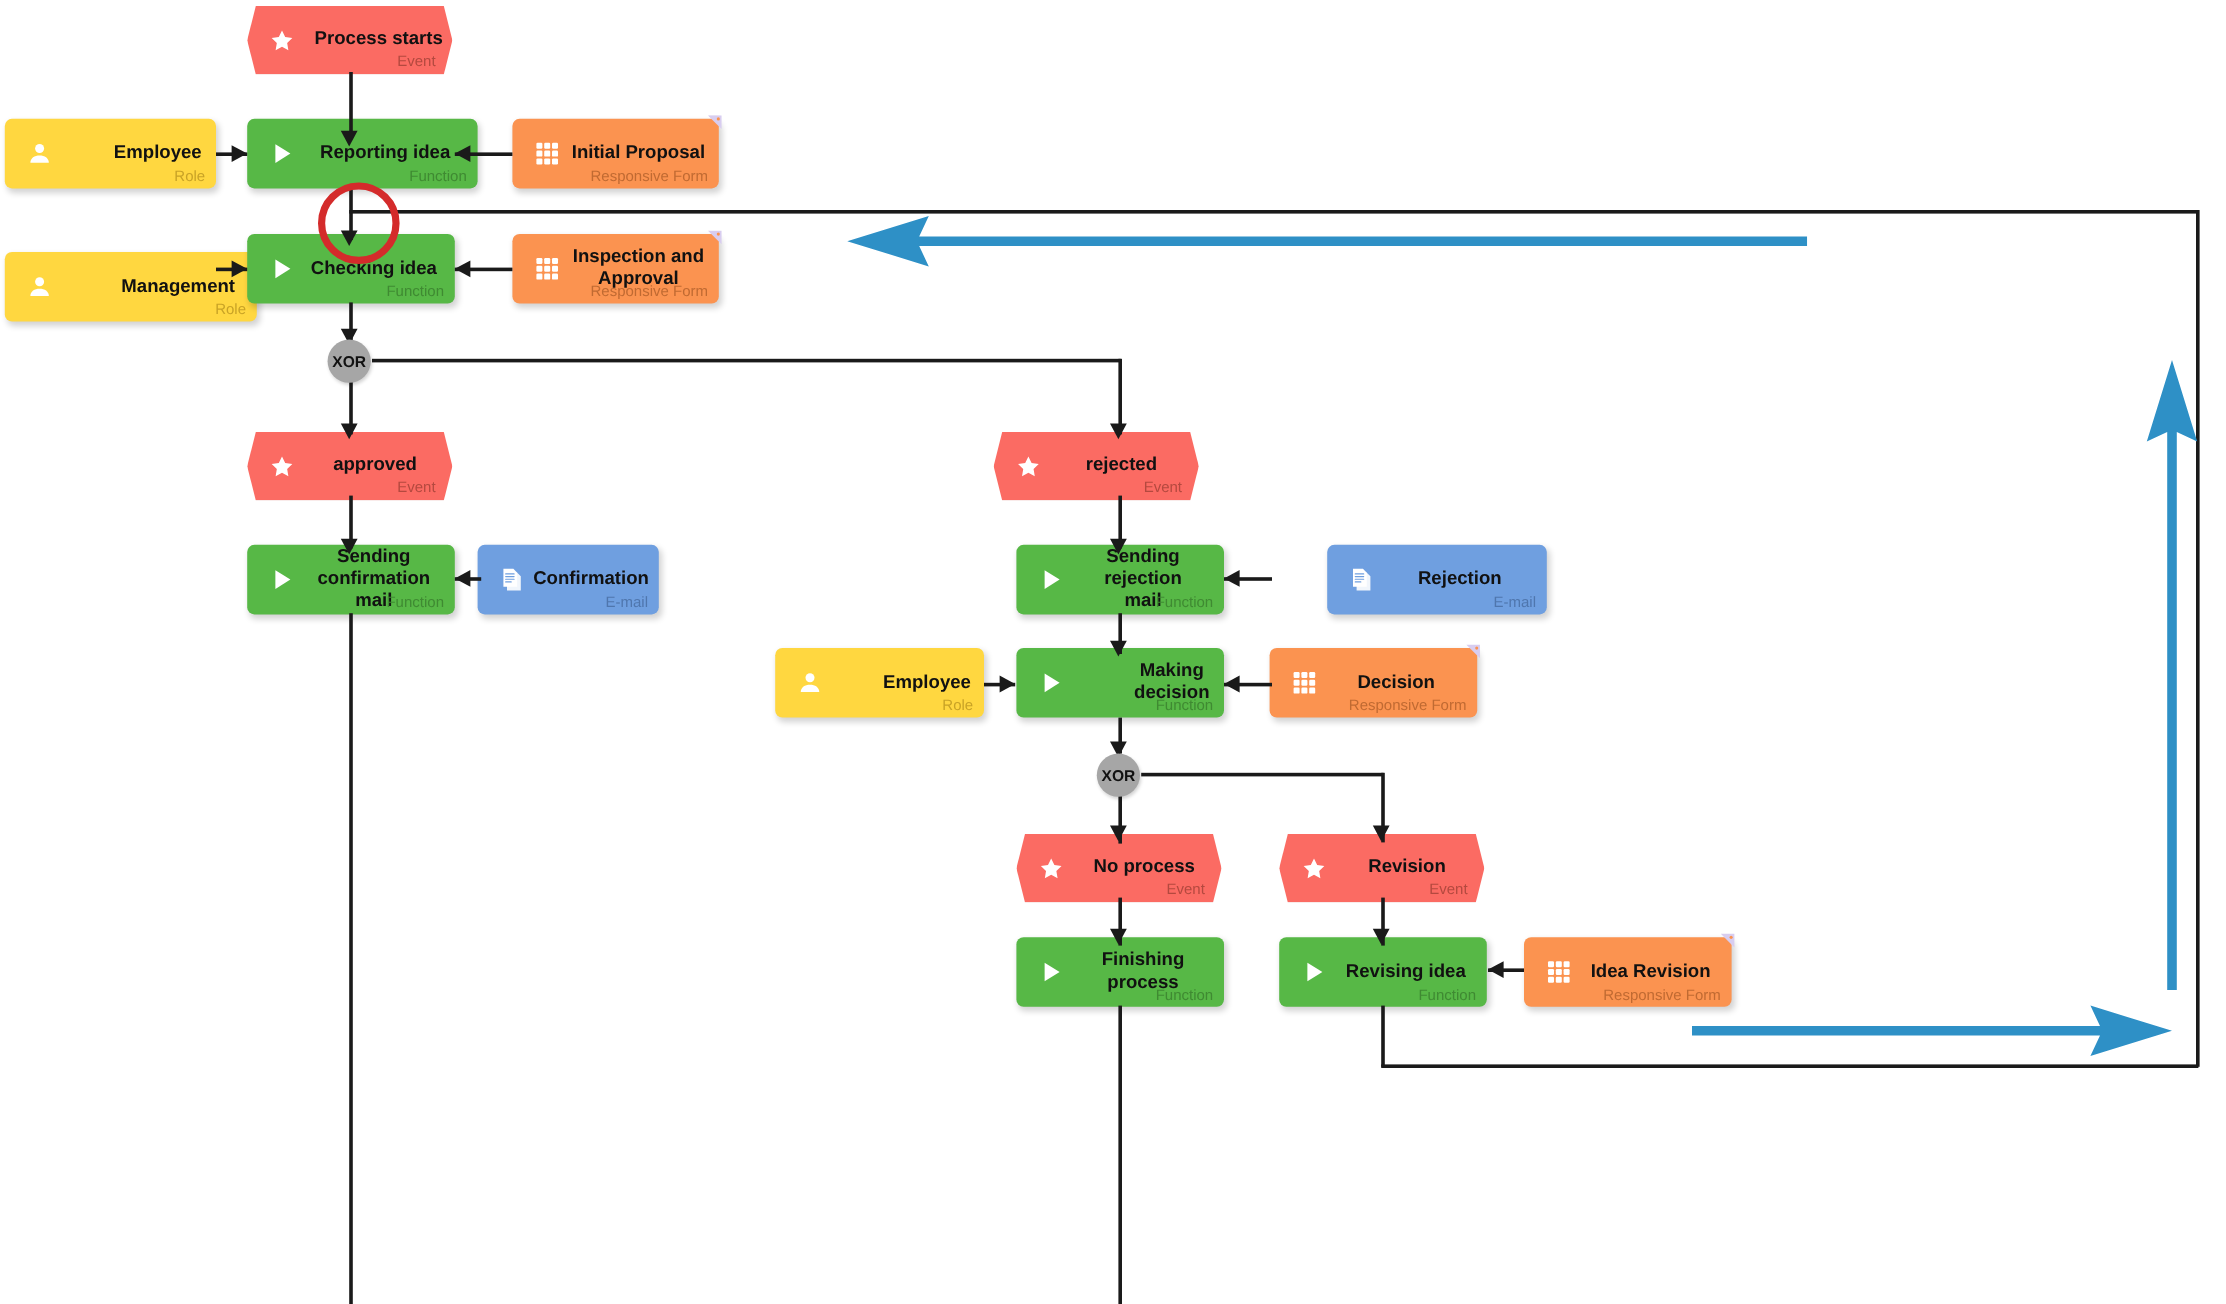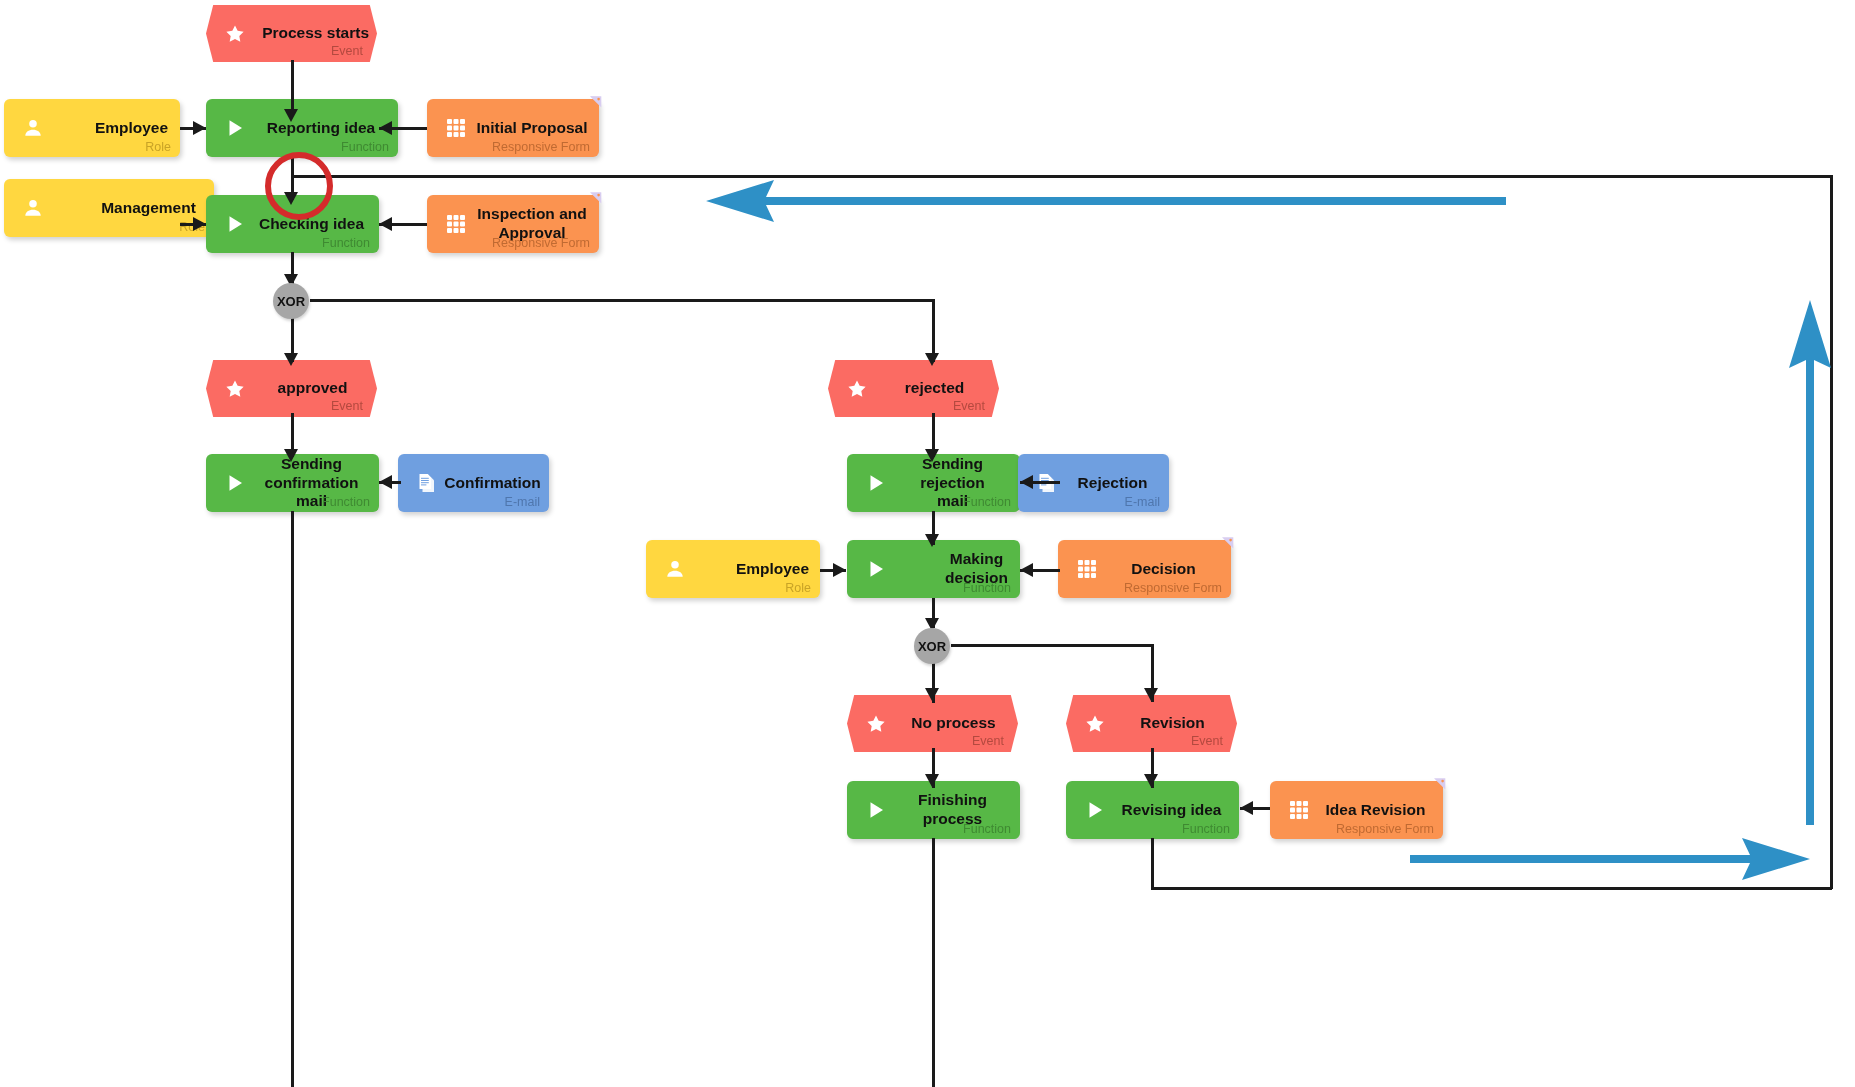--- a/index.html
+++ b/index.html
@@ -244,21 +244,21 @@
     <span class="type">Responsive Form</span>
     <span class="tag">
       <svg class="icon-svg" width="26" height="26" viewBox="0 0 26 26">
           <path fill="#d8cdf0" d="M24.5 1.5L24.5 12.5 14 2 Z M24.5 1.5 L13.5 1.5 L24.5 12.5 Z"></path>
           <path fill="#d8cdf0" d="M13 1.2h11.3v11.3z"></path>
           <circle cx="21.6" cy="4.1" r="1.3" fill="#fb9350"></circle>
         </svg>
     </span>
   </div>
 
-  <div class="node role" style="left:4px;top:179px;width:210px;height:58px;">
+  <div class="node role" style="left:4px;top:210px;width:210px;height:58px;">
     <span class="gicon">
       <svg class="icon-svg" width="22" height="22" viewBox="0 0 24 24">
           <circle cx="12" cy="7.4" r="4.1" fill="#ffffff"></circle>
           <path fill="#ffffff" d="M3.6 20.4c0-4.3 3.8-6.6 8.4-6.6s8.4 2.3 8.4 6.6z"></path>
         </svg>
     </span>
     <span class="title">Management</span>
     <span class="type">Role</span>
   </div>
 
@@ -354,21 +354,21 @@
     <span class="gicon">
       <svg class="icon-svg" width="24" height="24" viewBox="0 0 24 24">
           <path fill="#ffffff" d="M6.5 4.2v15.6L19 12z"></path>
         </svg>
     </span>
     <span class="title">Sending rejection
 mail</span>
     <span class="type">Function</span>
   </div>
 
-  <div class="node mail" style="left:1018px;top:454px;width:151px;height:58px;">
+  <div class="node mail" style="left:1106px;top:454px;width:183px;height:58px;">
     <span class="gicon">
       <svg class="icon-svg" width="24" height="24" viewBox="0 0 24 24">
         <path fill="#ffffff" d="M7.5 6h8.3l3.2 3.2V21H7.5z" opacity=".9"></path>
         <path fill="#ffffff" d="M4.5 3h8.3l3.2 3.2V18H4.5z"></path>
         <g stroke="#6f9fe0" stroke-width="1" stroke-linecap="round">
           <line x1="6.4" y1="7.3" x2="13.4" y2="7.3"></line>
             <line x1="6.4" y1="9.5" x2="13.4" y2="9.5"></line>
           <line x1="6.4" y1="11.7" x2="13.4" y2="11.7"></line>
             <line x1="6.4" y1="13.9" x2="11" y2="13.9"></line>
         </g>

